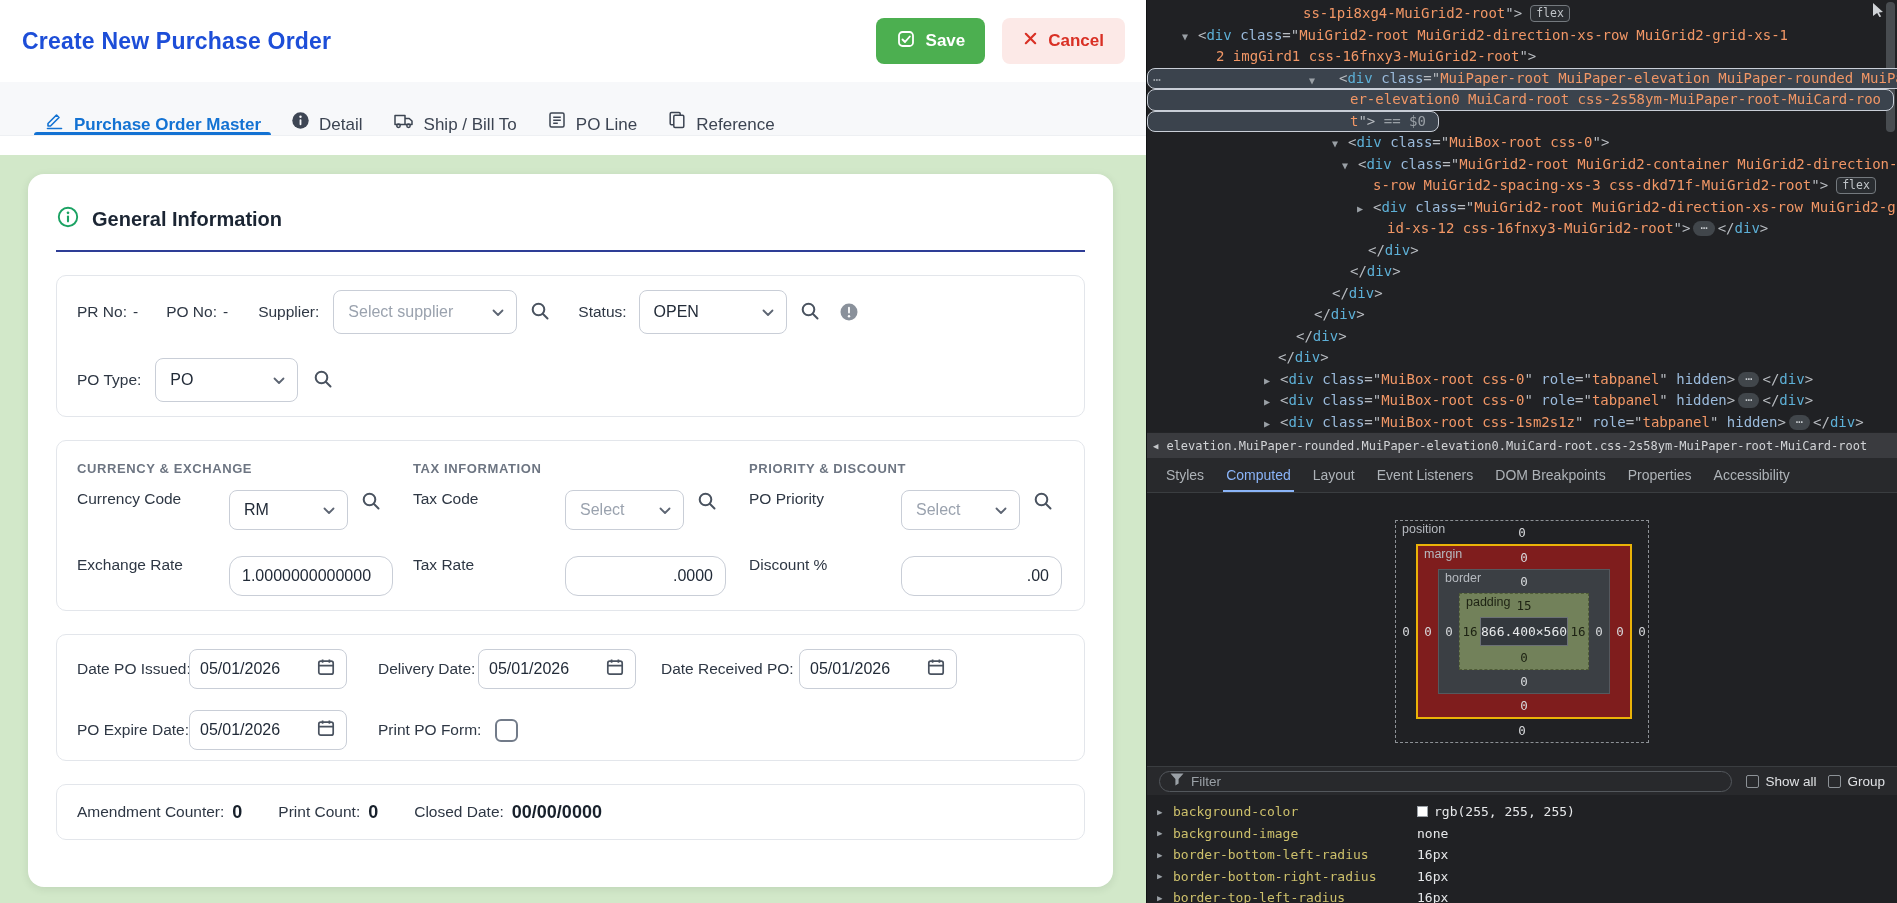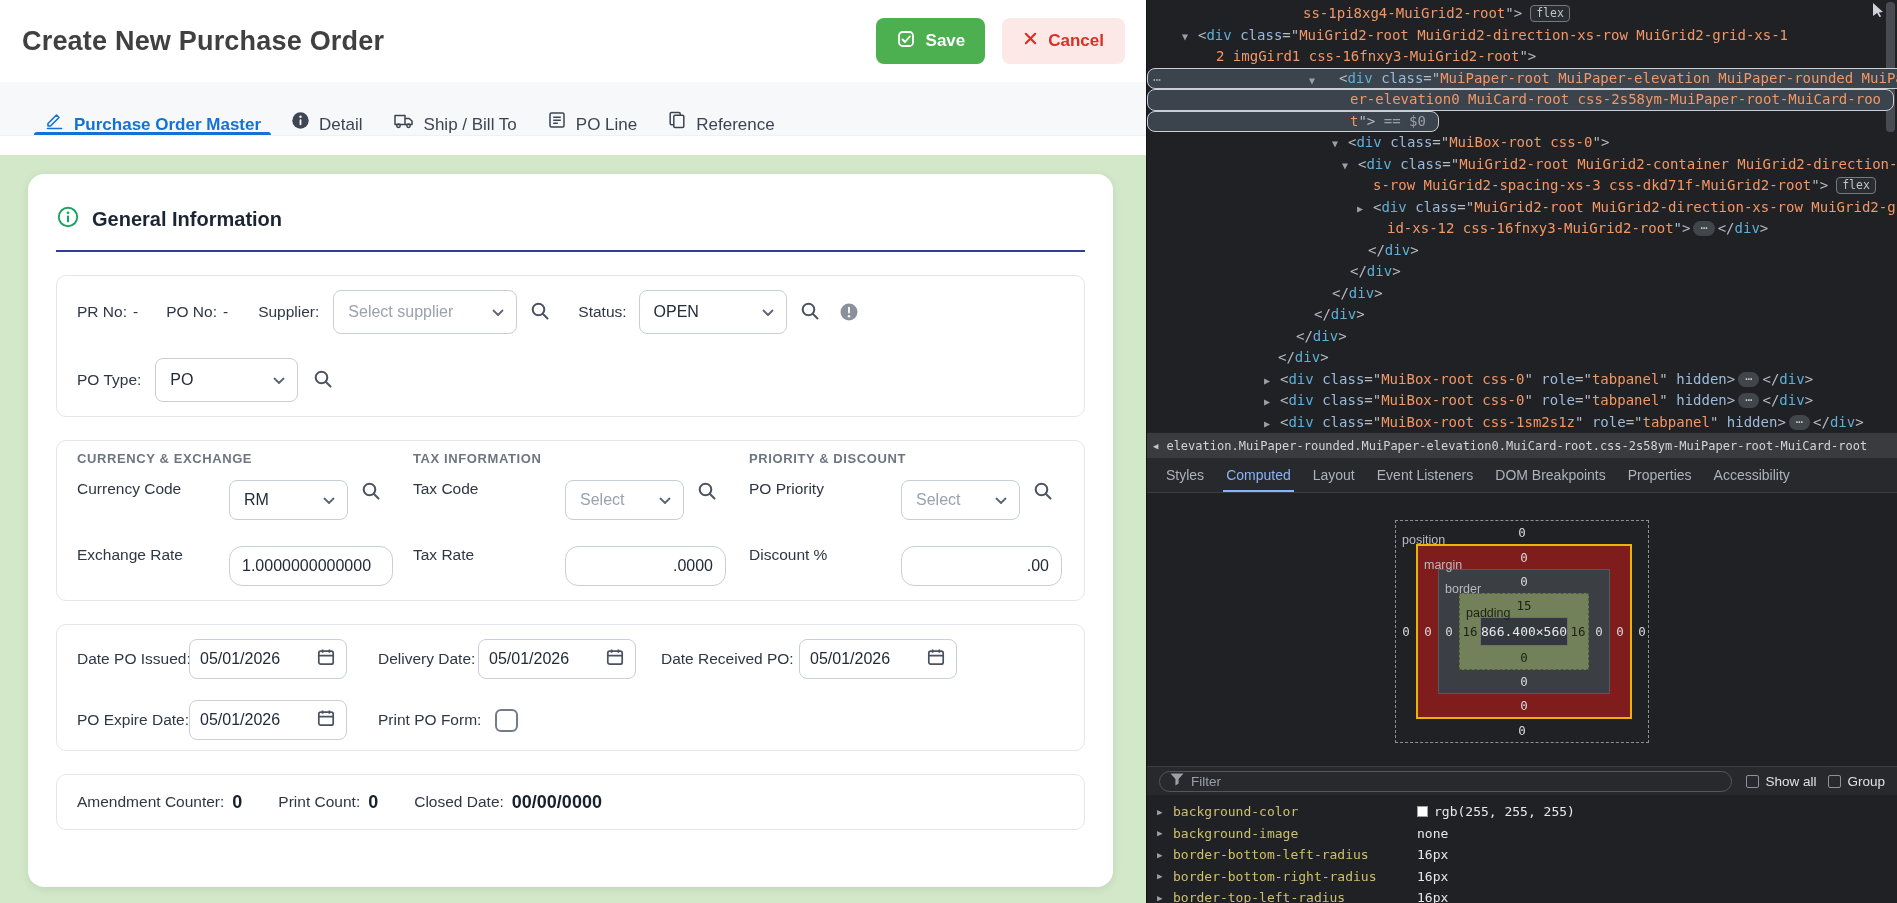--- a/index.html
+++ b/index.html
@@ -2,21 +2,21 @@
 <html><head>
 <meta charset="utf-8">
 <style>
   *{box-sizing:border-box;margin:0;padding:0}
   html,body{width:1897px;height:903px;overflow:hidden}
   body{display:flex;font-family:"Liberation Sans",sans-serif;background:#fff}
 
   
   .app{width:1146px;height:903px;background:#fff;display:flex;flex-direction:column;flex:none}
   .app-header{height:82px;display:flex;align-items:center;justify-content:space-between;padding:0 21px 0 22px;background:#fff}
-  .page-title{font-size:27px;font-weight:700;color:#404040;letter-spacing:.2px}
+  .page-title{font-size:23px;font-weight:700;color:#1d4ed8;letter-spacing:.2px}
   .hdr-actions{display:flex;align-items:center}
   .btn{display:inline-flex;align-items:center;gap:10px;height:46px;border:none;border-radius:8px;font-size:17px;font-weight:600;font-family:inherit;cursor:pointer}
   .btn-save{background:#4caf50;color:#fff;padding:0 20px}
   .btn-cancel{background:#fce9e7;color:#d93025;padding:0 21px;margin-left:17px}
 
   .tabbar{height:54px;background:#f7f8fa;display:flex;align-items:stretch;padding-left:30px;border-bottom:1px solid #eef0f3;flex:none}
   .tab{display:flex;align-items:flex-end;gap:9px;padding:0 14px;margin-right:2px;font-size:17px;color:#3c4452;position:relative;cursor:pointer;white-space:nowrap}
   .tab.active{color:#1372d3;font-weight:600}
   .tab.active::after{content:"";position:absolute;left:4px;right:4px;bottom:0;height:3px;border-radius:3px 3px 0 0;background:#1372d3}
   .tab svg{flex:none}
@@ -34,21 +34,21 @@
   .box1 .frow + .frow{margin-top:24px}
   .flabel{font-size:15.5px;color:#2e3744;white-space:nowrap}
   .fval{font-size:15.5px;color:#2e3744}
   .sel{height:44px;border:1px solid #c9ced7;border-radius:8px;background:#fff;display:inline-flex;align-items:center;justify-content:space-between;padding:0 12px 0 14px;font-size:16px;color:#222b38;cursor:pointer;gap:10px}
   .sel .ph{color:#9aa2ae}
   .sel-sm{height:40px}
   .icon-btn{background:none;border:none;padding:0;display:inline-flex;align-items:center;cursor:pointer}
   .inp{height:40px;border:1px solid #c9ced7;border-radius:13px;font-size:16px;color:#222b38;padding:0 12px;font-family:inherit;background:#fff;outline:none}
   .inp-r{text-align:right}
 
-  .box2{padding:10px 20px 14px}
+  .box2{padding:20px 20px 14px}
   .grp-grid{display:grid;grid-template-columns:336px 336px 1fr}
   .grp-h{font-size:13px;font-weight:700;letter-spacing:.6px;color:#6d7582;margin-bottom:13px;height:16px}
   .grp-row{display:flex;align-items:flex-start;height:40px}
   .grp-row1{margin-bottom:26px}
   .grp-label{width:152px;flex:none;font-size:15.5px;color:#2e3744}
 
   .box3{padding:14px 20px 10px}
   .box3 .frow + .frow{margin-top:21px}
   .datefield{width:158px;height:40px;border:1px solid #c9ced7;border-radius:8px;background:#fff;display:inline-flex;align-items:center;justify-content:space-between;padding:0 10px;font-size:16px;color:#222b38;cursor:pointer}
   .chk{width:23px;height:23px;border:2px solid #727b89;border-radius:6px;background:#fff;margin-left:14px;cursor:pointer;flex:none}
@@ -79,21 +79,21 @@
   .dt-tab.active{color:#8ab4f8}
   .dt-tab.active::after{content:"";position:absolute;left:8px;right:8px;bottom:0;height:2px;background:#8ab4f8}
 
   .bm-wrap{height:273px;overflow:hidden}
   .bmx{border:1px solid transparent}
   .bm-pos{width:254px;margin:27px auto 0;border:1px dashed #8d9196;background:transparent}
   .bm-mar{border:2px solid #eab308;background:#7f1d1d}
   .bm-bor{border:1px solid #55595e;background:#3b3f44}
   .bm-pad{border:1px dashed #4f5c37;background:#72815a}
   .bmt{position:relative;height:23px}
-  .bml{position:absolute;left:6px;top:12px;font-family:"Liberation Sans",sans-serif;font-size:12.5px;color:#b6bac0}
+  .bml{position:absolute;left:6px;top:1px;font-family:"Liberation Sans",sans-serif;font-size:12.5px;color:#b6bac0}
   .bmn{display:block;text-align:center;line-height:23px;font-size:12.5px;color:#d7d9dc}
   .bmm{display:flex;align-items:stretch}
   .bmm > .bmx{flex:1}
   .bms{width:20px;display:flex;align-items:center;justify-content:center;font-size:12.5px;color:#d7d9dc;flex:none}
   .bmb{height:23px;display:flex;align-items:center;justify-content:center;font-size:12.5px;color:#d7d9dc}
   .bm-pad > .bmt .bml,.bm-pad > .bmt .bmn,.bm-pad > .bmm > .bms,.bm-pad > .bmb{color:#1d2213}
   .bmc{height:29px;display:flex;align-items:center;justify-content:center;background:#33383d;border:1px solid #6b7075;font-size:13px;color:#e6e8ea}
 
   .filterbar{height:29px;background:#28292c;border-top:1px solid #3a3d40;display:flex;align-items:center;padding:0 10px 0 12px;font-family:"Liberation Sans",sans-serif}
   .filter-box{flex:1;height:21px;border:1px solid #53575c;border-radius:11px;display:flex;align-items:center;gap:7px;padding:0 10px;color:#9aa0a6;font-size:13.5px;margin-right:14px;cursor:text}

